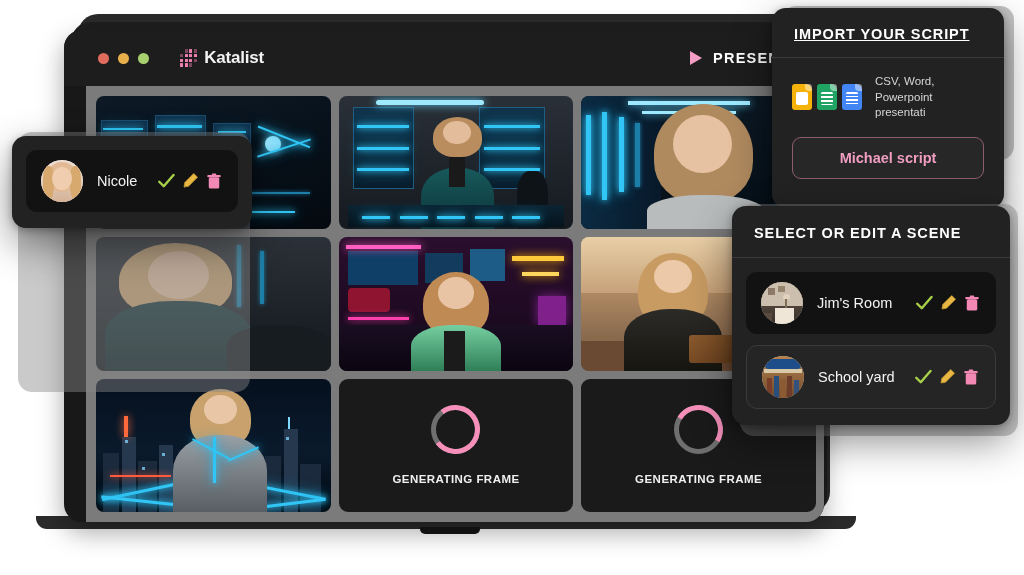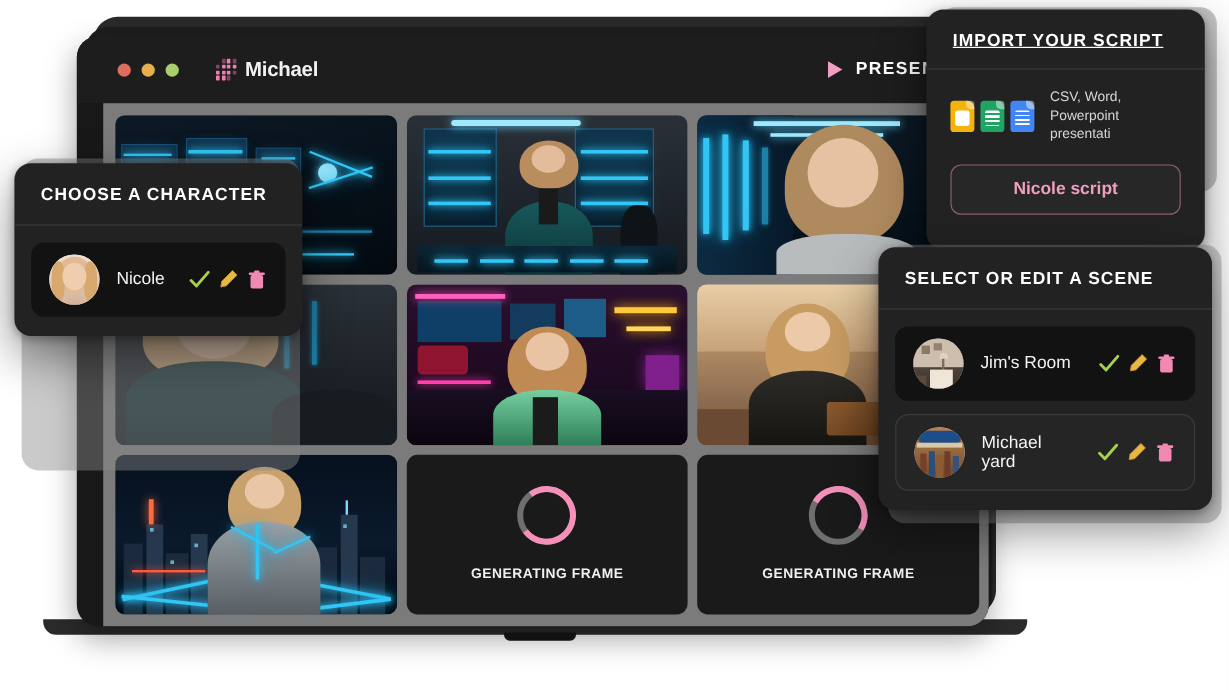--- a/index.html
+++ b/index.html
@@ -219,21 +219,21 @@
             <i></i>
           <i></i>
             <i></i>
             <i></i>
             <i class="dim"></i>
           <i></i>
             <i></i>
             <i class="dim"></i>
             <i class="off"></i>
         </span>
-        <span class="brand-name">Michael</span>
+        <span class="brand-name">Katalist</span>
       </div>
 
       <div class="present">
         <span class="play-tri"></span>
         <span class="present-label">PRESENT</span>
       </div>
     </div>
 
     <div class="screen">
       <div class="grid">
@@ -418,27 +418,26 @@
             <span class="fold"></span>
               <span class="mark" style="background:repeating-linear-gradient(#fff 0 2px,#1fa463 2px 4px)"></span>
           </span>
           <span class="gicon" style="background:#4286f5">
             <span class="fold"></span>
               <span class="mark" style="background:repeating-linear-gradient(#fff 0 1.5px,#4286f5 1.5px 3.5px)"></span>
           </span>
         </span>
         <span class="fmt-text">CSV, Word, Powerpoint presentati</span>
       </div>
-      <div class="import-btn">Nicole script</div>
+      <div class="import-btn">Michael script</div>
     </div>
   </div>
 
   <div class="char-shadow"></div>
   <div class="panel char-panel">
-    <div class="panel-head">CHOOSE A CHARACTER</div>
     <div class="panel-body">
 
       <div class="row sel">
         <span class="avatar">
           <span style="position:absolute;inset:0;background:radial-gradient(circle at 50% 120%,#cfa88a,#efe4da)"></span>
           <span style="position:absolute;left:14%;top:4%;width:72%;height:72%;border-radius:50%;background:#e2b995"></span>
           <span style="position:absolute;left:4%;top:14%;width:26%;height:78%;border-radius:40%;background:#d7a96f"></span>
           <span style="position:absolute;right:4%;top:14%;width:26%;height:78%;border-radius:40%;background:#d7a96f"></span>
           <span style="position:absolute;left:26%;top:16%;width:48%;height:56%;border-radius:50%;background:#f0cdaf"></span>
         </span>
@@ -500,21 +499,21 @@
         <span class="avatar">
           <span style="position:absolute;inset:0;background:linear-gradient(180deg,#b8824f,#6e4b2c)"></span>
           <span style="position:absolute;left:8%;top:6%;width:84%;height:26%;background:#1d4e8a;border-radius:4px"></span>
           <span style="position:absolute;left:4%;top:30%;width:92%;height:10%;background:#d8c9a8"></span>
           <span style="position:absolute;left:12%;bottom:0;width:12%;height:48%;background:#7a3d2a"></span>
           <span style="position:absolute;left:28%;bottom:0;width:12%;height:52%;background:#2b4f7d"></span>
           <span style="position:absolute;left:44%;bottom:0;width:12%;height:46%;background:#8c5a33"></span>
           <span style="position:absolute;left:60%;bottom:0;width:12%;height:52%;background:#6d3c2a"></span>
           <span style="position:absolute;left:76%;bottom:0;width:12%;height:44%;background:#33527d"></span>
         </span>
-        <span class="row-label">Michael yard</span>
+        <span class="row-label">School yard</span>
         <span class="acts">
           <svg class="ic" viewBox="0 0 24 24">
               <path d="M3 13l6 6L22 4" fill="none" stroke="#a8d14a" stroke-width="3.2" stroke-linecap="round" stroke-linejoin="round"></path>
             </svg>
           <svg class="ic" viewBox="0 0 24 24">
               <path d="M17 2l5 5-12 12-6 1 1-6z" fill="#e8b845" stroke="#c79629" stroke-width="1"></path>
             </svg>
           <svg class="ic" viewBox="0 0 24 24">
               <rect x="5" y="7" width="14" height="15" rx="2" fill="#f289b4"></rect>
               <rect x="3" y="4" width="18" height="3" rx="1.4" fill="#f289b4"></rect>

